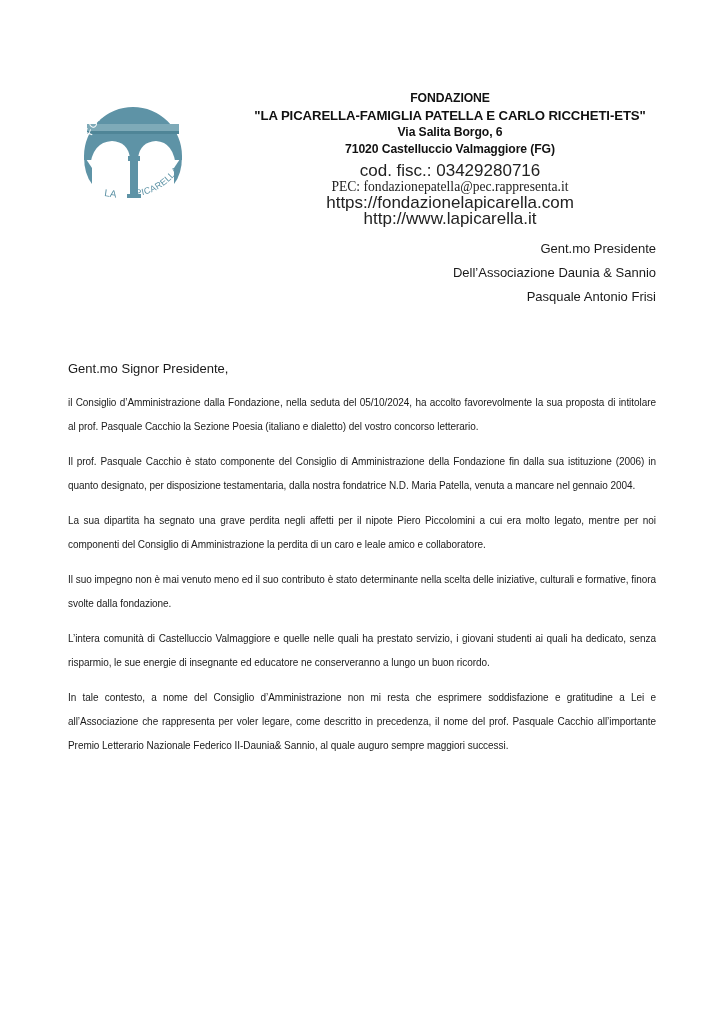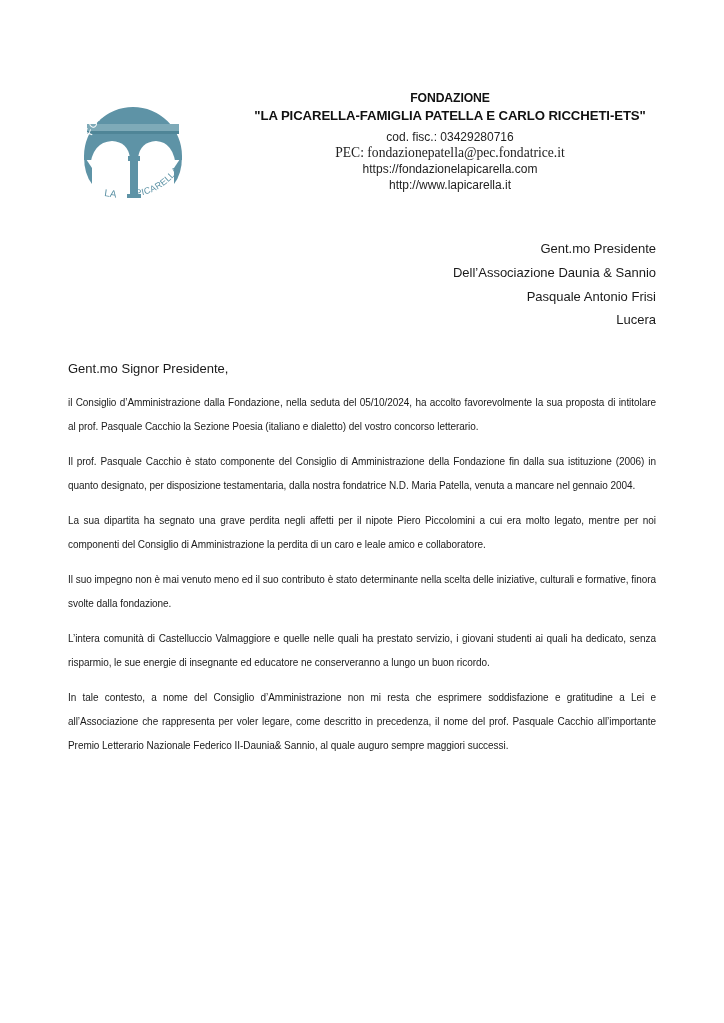--- a/index.html
+++ b/index.html
@@ -48,21 +48,21 @@
       font-weight: bold;
       font-size: 12.2px;
       line-height: 17px;
       color: #111;
       letter-spacing: -0.1px;
     }
     .hdr-name {
       font-size: 13.2px;
     }
     .hdr-small {
-      font-size: 12px;
+      font-size: 17px;
       line-height: 16px;
       color: #222;
     }
     .hdr-serif {
       font-family: "Liberation Serif", serif;
       font-size: 13.6px;
       line-height: 16px;
       color: #222;
     }
     .hdr-gap { height: 5px; }
@@ -139,32 +139,33 @@
       <text x="34" y="110" font-family="Liberation Sans, sans-serif" font-size="10" fill="#5e93a6" transform="rotate(8 34 110)">LA</text>
       <text font-family="Liberation Sans, sans-serif" font-size="9" fill="#5e93a6" letter-spacing="0.3">
         <textPath href="#arcBottom">PICARELLA</textPath>
       </text>
     </svg>
   </div>
 
   <div class="header">
     <span class="line hdr-bold">FONDAZIONE</span>
     <span class="line hdr-bold hdr-name">"LA PICARELLA-FAMIGLIA PATELLA E CARLO RICCHETI-ETS"</span>
+    <span class="line hdr-bold">Via Salita Borgo, 6</span>
+    <span class="line hdr-bold">71020 Castelluccio Valmaggiore (FG)</span>
     <span class="line hdr-gap"></span>
     <span class="line hdr-small">cod. fisc.: 03429280716</span>
-    <span class="line hdr-serif">PEC: fondazionepatella@pec.fondatrice.it</span>
+    <span class="line hdr-serif">PEC: fondazionepatella@pec.rappresenta.it</span>
     <span class="line hdr-small">https://fondazionelapicarella.com</span>
     <span class="line hdr-small">http://www.lapicarella.it</span>
   </div>
 
   <div class="recipient">
     <span class="line">Gent.mo Presidente</span>
     <span class="line">Dell’Associazione Daunia &amp; Sannio</span>
     <span class="line">Pasquale Antonio Frisi</span>
-    <span class="line">Lucera</span>
   </div>
 
   <div class="salutation">Gent.mo Signor Presidente,</div>
 
   <div class="body">
     <p>il Consiglio d’Amministrazione dalla Fondazione, nella seduta del 05/10/2024, ha accolto favorevolmente la sua proposta di intitolare al prof. Pasquale Cacchio la Sezione Poesia (italiano e dialetto) del vostro concorso letterario.</p>
     <p>Il prof. Pasquale Cacchio è stato componente del Consiglio di Amministrazione della Fondazione fin dalla sua istituzione (2006) in quanto designato, per disposizione testamentaria, dalla nostra fondatrice N.D. Maria Patella, venuta a mancare nel gennaio 2004.</p>
     <p>La sua dipartita ha segnato una grave perdita negli affetti per il nipote Piero Piccolomini a cui era molto legato, mentre per noi componenti del Consiglio di Amministrazione la perdita di un caro e leale amico e collaboratore.</p>
     <p>Il suo impegno non è mai venuto meno ed il suo contributo è stato determinante nella scelta delle iniziative, culturali e formative, finora svolte dalla fondazione.</p>
     <p>L’intera comunità di Castelluccio Valmaggiore e quelle nelle quali ha prestato servizio, i giovani studenti ai quali ha dedicato, senza risparmio, le sue energie di insegnante ed educatore ne conserveranno a lungo un buon ricordo.</p>

